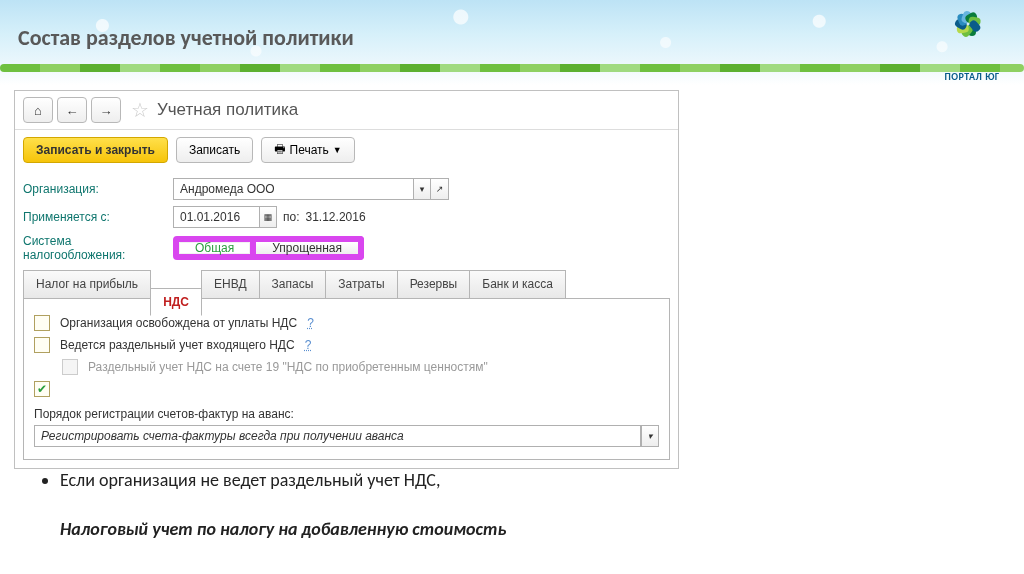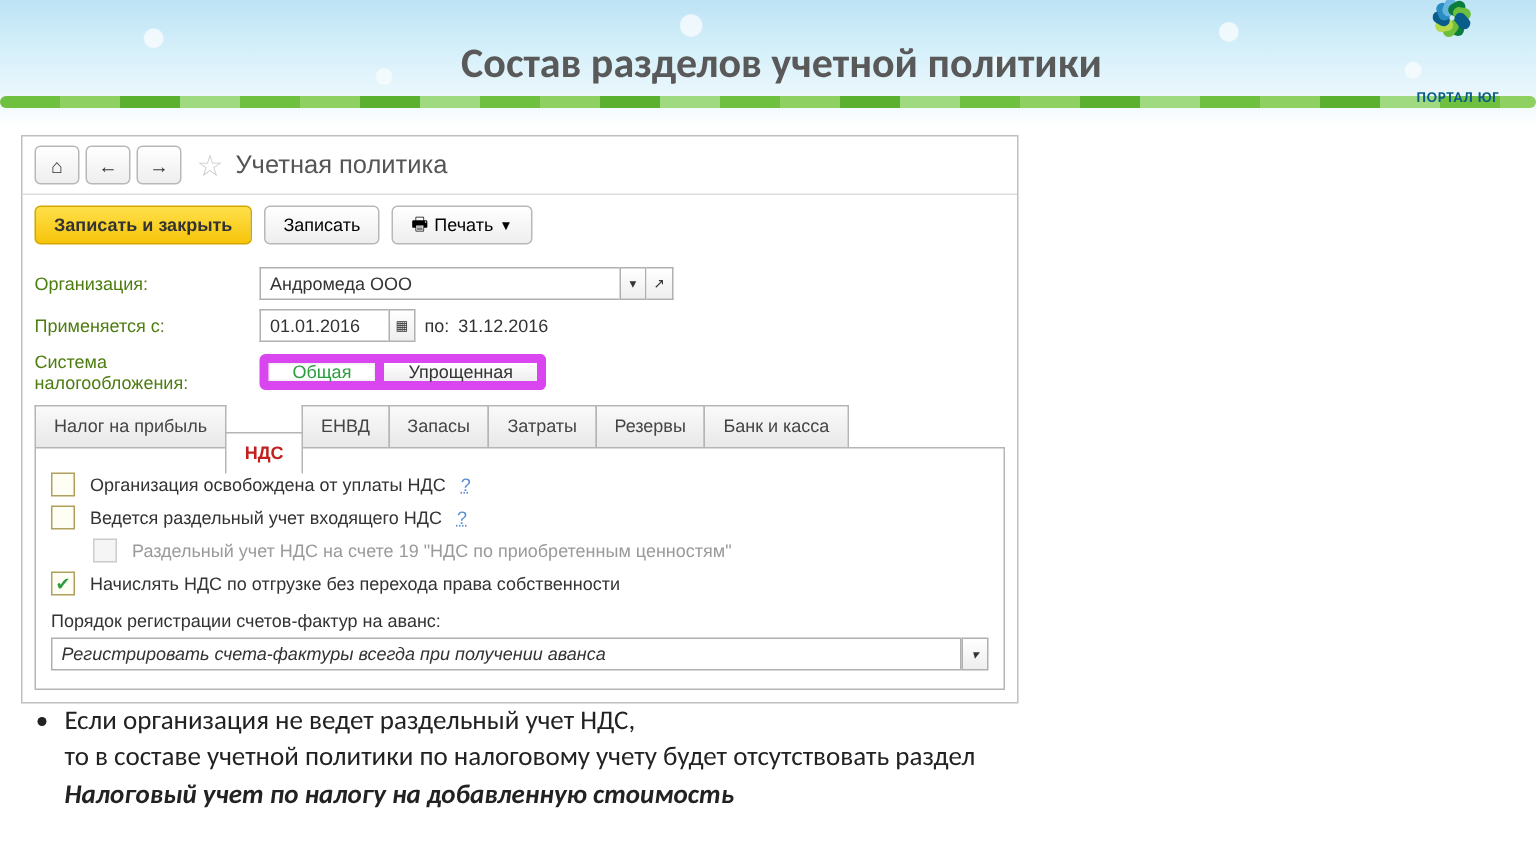--- a/index.html
+++ b/index.html
@@ -26,39 +26,38 @@
       radial-gradient(circle at 10% 30%, rgba(255,255,255,0.7) 0 6px, transparent 7px),
       radial-gradient(circle at 25% 60%, rgba(255,255,255,0.6) 0 5px, transparent 6px),
       radial-gradient(circle at 45% 20%, rgba(255,255,255,0.7) 0 7px, transparent 8px),
       radial-gradient(circle at 65% 50%, rgba(255,255,255,0.6) 0 5px, transparent 6px),
       radial-gradient(circle at 80% 25%, rgba(255,255,255,0.7) 0 6px, transparent 7px),
       radial-gradient(circle at 92% 55%, rgba(255,255,255,0.6) 0 5px, transparent 6px);
   }
   .slide-title {
     position: relative;
     z-index: 2;
-    font-size: 28px;
+    font-size: 22px;
     font-weight: bold;
     color: #595959;
     padding: 24px 0 0 18px;
-    text-align: center;
   }
   .green-band {
     position: absolute;
     top: 64px; left: 0; right: 0;
     height: 8px;
     z-index: 1;
     background: repeating-linear-gradient(90deg,
       #6fc040 0 40px, #8ed062 40px 80px,
       #5cb030 80px 120px, #a0da80 120px 160px);
     border-radius: 4px;
   }
   .logo {
     position: absolute;
-    top: 8px; right: 14px;
+    top: 20px; right: 14px;
     width: 76px;
     z-index: 3;
     text-align: center;
   }
   .logo-circle {
     width: 48px; height: 48px;
     margin: 0 auto 2px;
     position: relative;
   }
   .logo-circle span {
@@ -141,21 +140,21 @@
     padding: 2px 8px 8px;
   }
   .form-row {
     display: flex;
     align-items: center;
     margin: 6px 0;
     font-size: 12px;
   }
   .form-label {
     width: 150px;
-    color: #4d7c0f;
+    color: #0f766e;
   }
   .text-input {
     height: 22px;
     border: 1px solid #b0b0b0;
     background: #fff;
     padding: 0 6px;
     font-size: 12px;
     display: inline-flex;
     align-items: center;
   }
@@ -252,21 +251,21 @@
   }
   .wide-combo .text-input { flex: 1; }
   .bullets {
     position: absolute;
     left: 40px;
     top: 468px;
     font-size: 18px;
     color: #222;
     line-height: 1.35;
   }
-  .bullets li { list-style: disc; margin-left: 3px; }
+  .bullets li { list-style: disc; margin-left: 20px; }
   .bullets em { font-style: italic; font-weight: bold; text-align: right; }
 </style>
 </head>
 <body>
 
 <div class="bg-winter"></div>
 <div class="green-band"></div>
 
 <div class="logo">
   <div class="logo-circle">
@@ -364,31 +363,30 @@
         <span class="chk"></span>
         <span>Ведется раздельный учет входящего НДС</span>
         <span class="help-q">?</span>
       </div>
       <div class="chk-row indent">
         <span class="chk chk-disabled"></span>
         <span>Раздельный учет НДС на счете 19 "НДС по приобретенным ценностям"</span>
       </div>
       <div class="chk-row">
         <span class="chk">✔</span>
-        <span>Начислять НДС по отгрузке без перехода права собственности</span>
       </div>
       <div class="panel-label">Порядок регистрации счетов-фактур на аванс:</div>
       <div class="wide-combo">
         <span class="text-input">Регистрировать счета-фактуры всегда при получении аванса</span>
         <span class="combo-btn">▾</span>
       </div>
     </div>
 
   </div>
 </div>
 
 <ul class="bullets">
   <li>
     <span>Если организация не ведет раздельный учет НДС,</span><br>
-    <span>то в составе учетной политики по налоговому учету будет отсутствовать раздел</span><br>
+    <br>
     <em>Налоговый учет по налогу на добавленную стоимость</em>
   </li>
 </ul>
 
 </body></html>

